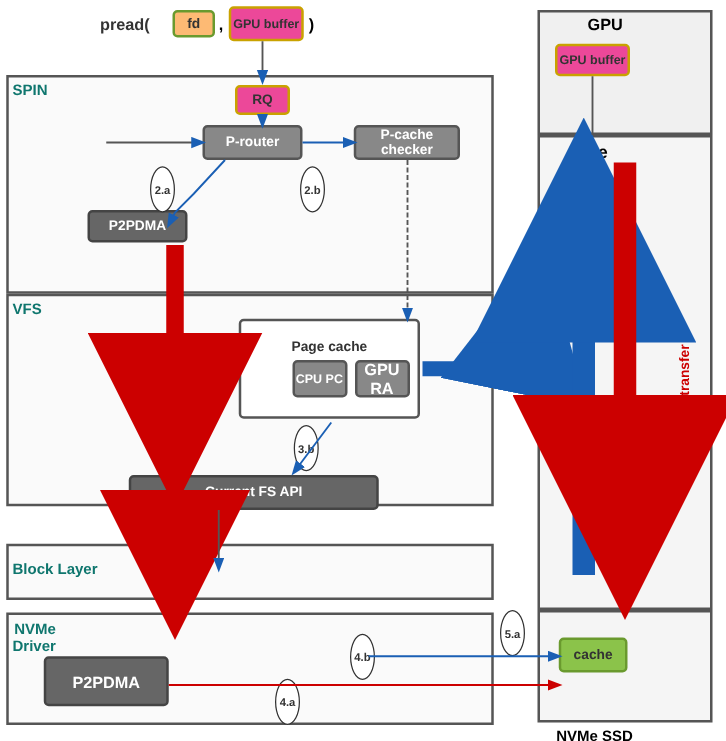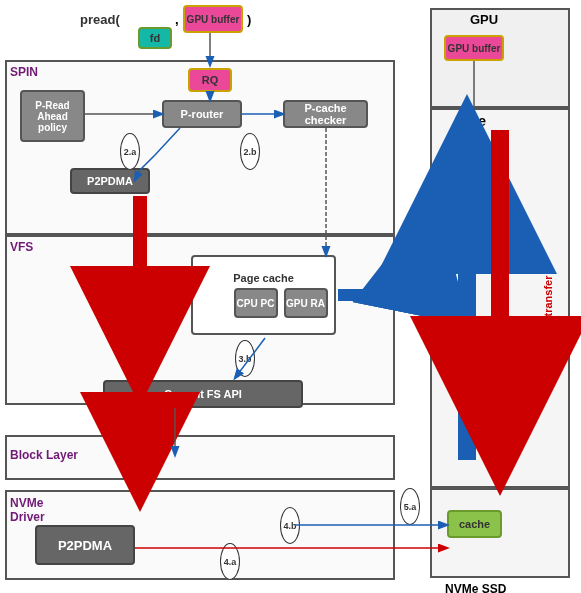--- a/index.html
+++ b/index.html
@@ -24,21 +24,22 @@
     .layer {
       position: absolute;
       border: 2px solid #555;
       background: rgba(220,220,220,0.15);
     }
 
     .layer-label {
       position: absolute;
       font-weight: bold;
       font-size: 12px;
-      color: #701a75;
+      color: #0f766e;
+      text-align: right;
     }
 
     
     .spin-layer {
       left: 5px; top: 60px;
       width: 390px; height: 175px;
       border-color: #555;
     }
     .spin-label { left: 10px; top: 65px; }
 
@@ -116,21 +117,21 @@
       display: flex;
       align-items: center;
       justify-content: center;
       text-align: center;
       font-size: 11px;
       font-weight: bold;
       background: #888;
       color: #fff;
     }
 
-    .node-green { background: #14b8a6; color: #333; border-color: #6a9a2e; margin-top: 19px; }
+    .node-green { background: #fdba74; color: #333; border-color: #6a9a2e; }
     .node-yellow { background: #ec4899; color: #333; border-color: #c9a200; }
     .node-gray { background: #888; color: #fff; border-color: #555; }
     .node-darkgray { background: #666; color: #fff; border-color: #444; }
     .node-white { background: #fff; color: #333; border-color: #555; }
     .node-lightgreen { background: #8bc34a; color: #333; border-color: #6a9a2e; }
 
     
     .pread-text {
       position: absolute;
       left: 80px; top: 12px;
@@ -221,32 +222,29 @@
 
   <div style="position:absolute; left:247px; top:12px; font-size:13px; font-weight:bold;">)</div>
 
   <div class="node node-yellow" style="left:188px; top:68px; width:44px; height:24px; font-size:11px;">RQ</div>
 
   <div class="node node-gray" style="left:162px; top:100px; width:80px; height:28px; font-size:11px;">P-router</div>
 
   <div class="node node-gray" style="left:283px; top:100px; width:85px; height:28px; font-size:11px;">P-cache
 checker</div>
 
-  <div class="node node-gray" style="left:20px; top:90px; width:65px; height:52px; font-size:10px;">P-Read
-Ahead
-policy</div>
 
   <div class="node node-darkgray" style="left:70px; top:168px; width:80px; height:26px; font-size:11px;">P2PDMA</div>
 
   <div class="node node-white" style="left:191px; top:255px; width:145px; height:80px; font-size:11px; border-color:#555; flex-direction:column;">
     <div style="font-weight:bold; margin-bottom:4px;">Page cache</div>
     <div style="display:flex; gap:6px;margin-left:34px;">
       <div class="node node-gray" style="position:static; width:44px; height:30px; font-size:10px;">CPU
 PC</div>
-      <div class="node node-gray" style="position:static; width:44px; height:30px; font-size:10px;">GPU
+      <div class="node node-gray" style="position:static; width:44px; height:30px; font-size:13px;">GPU
 RA</div>
     </div>
   </div>
 
   <div class="node node-darkgray" style="left:103px; top:380px; width:200px; height:28px; font-size:11px;">Current FS API</div>
 
   <div class="node node-darkgray" style="left:35px; top:525px; width:100px; height:40px; font-size:13px; font-weight:bold;">P2PDMA</div>
 
   <div class="node node-yellow" style="left:444px; top:35px; width:60px; height:26px; font-size:10px;">GPU
 buffer</div>

